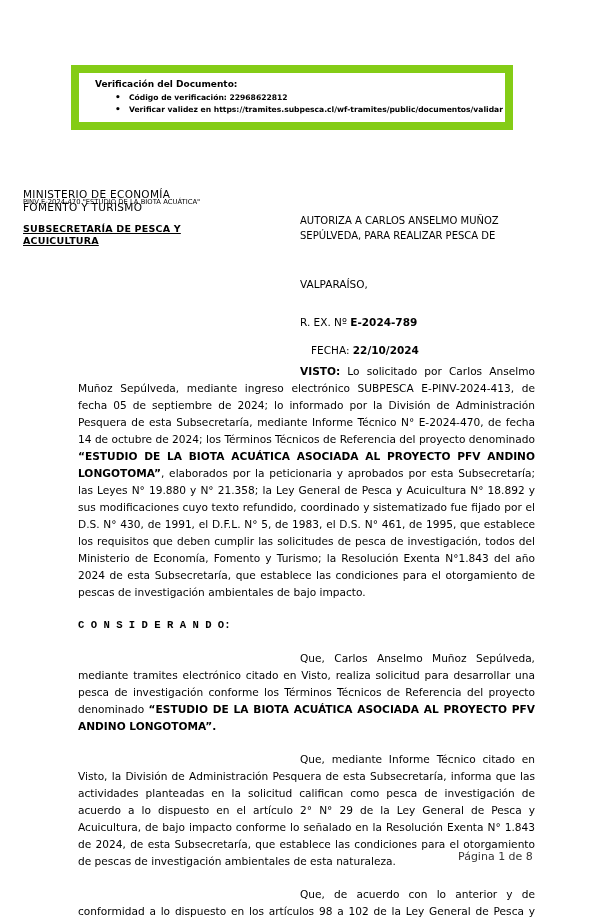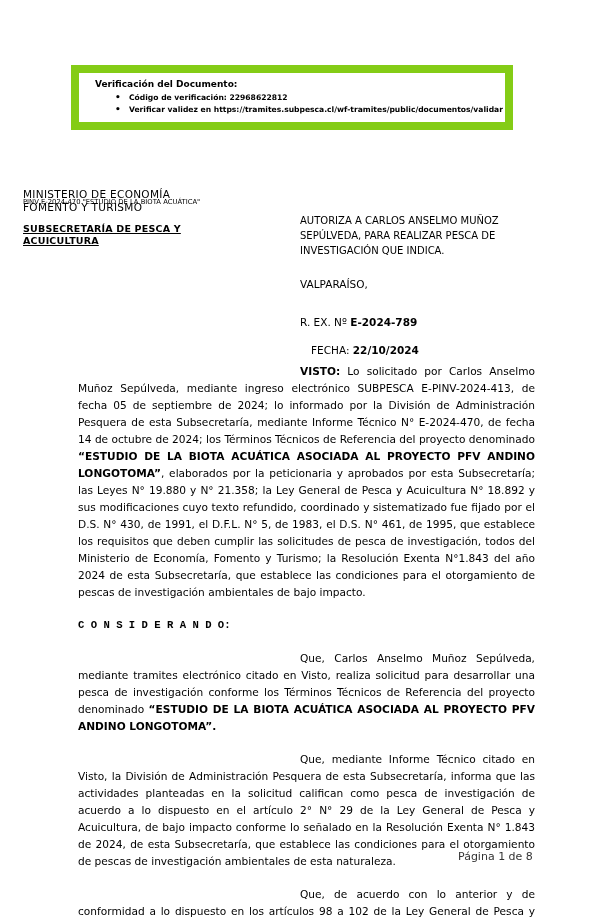--- a/index.html
+++ b/index.html
@@ -139,21 +139,20 @@
     <div class="ministry">FOMENTO Y TURISMO</div>
     <div class="subsec">SUBSECRETARÍA DE PESCA Y</div>
     <div class="subsec" style="margin-top:0;">ACUICULTURA</div>
   </div>
 
   <div class="project-ref">PINV E-2024-470 "ESTUDIO DE LA BIOTA ACUÁTICA"</div>
 
   <div class="subject">
     <div>AUTORIZA A CARLOS ANSELMO MUÑOZ</div>
     <div>SEPÚLVEDA, PARA REALIZAR PESCA DE</div>
-    <div>INVESTIGACIÓN QUE INDICA.</div>
   </div>
 
   <div class="city">VALPARAÍSO,</div>
 
   <div class="rex"><span>R. EX. Nº </span><span class="b">E-2024-789</span></div>
 
   <div class="fecha"><span>FECHA: </span><span class="b">22/10/2024</span></div>
 
   <div class="doc-body">
     <p class="para indent"><span class="b">VISTO:</span><span> Lo solicitado por Carlos Anselmo Muñoz Sepúlveda, mediante ingreso electrónico SUBPESCA E-PINV-2024-413, de fecha 05 de septiembre de 2024; lo informado por la División de Administración Pesquera de esta Subsecretaría, mediante Informe Técnico N° E-2024-470, de fecha 14 de octubre de 2024; los Términos Técnicos de Referencia del proyecto denominado </span><span class="b">“ESTUDIO DE LA BIOTA ACUÁTICA ASOCIADA AL PROYECTO PFV ANDINO LONGOTOMA”</span><span>, elaborados por la peticionaria y aprobados por esta Subsecretaría; las Leyes N° 19.880 y N° 21.358; la Ley General de Pesca y Acuicultura N° 18.892 y sus modificaciones cuyo texto refundido, coordinado y sistematizado fue fijado por el D.S. N° 430, de 1991, el D.F.L. N° 5, de 1983, el D.S. N° 461, de 1995, que establece los requisitos que deben cumplir las solicitudes de pesca de investigación, todos del Ministerio de Economía, Fomento y Turismo; la Resolución Exenta N°1.843 del año 2024 de esta Subsecretaría, que establece las condiciones para el otorgamiento de pescas de investigación ambientales de bajo impacto.</span></p>

